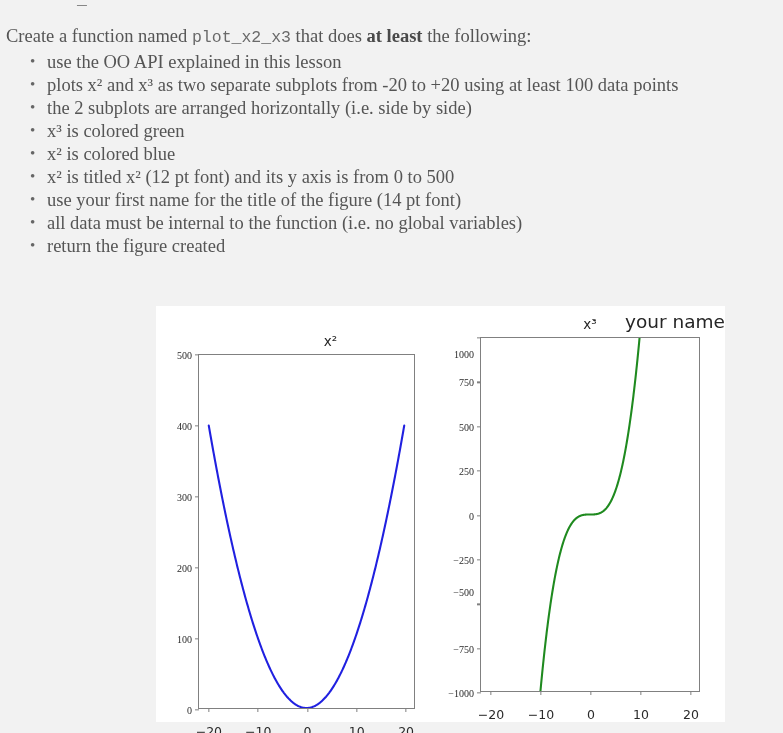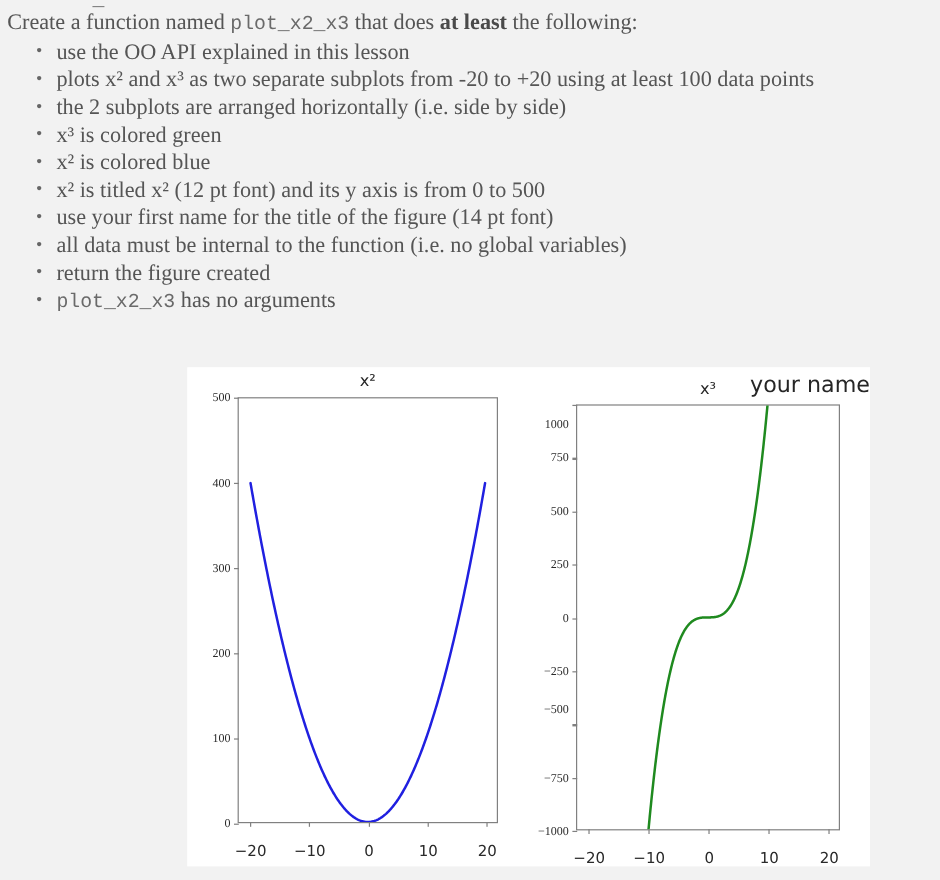--- a/index.html
+++ b/index.html
@@ -32,21 +32,21 @@
   .top-sliver span {
     position: absolute;
     top: -7px;
     left: 77px;
   }
 
   
   .prose {
     position: absolute;
     left: 0px;
-    top: 7px;
+    top: 24px;
     width: 783px;
   }
   .intro {
     font-size: 18.5px;
     line-height: 24px;
     margin: 0 0 1px 6px;
     color: #555555;
     white-space: nowrap;
   }
   .intro b { font-weight: bold; color: #4a4a4a; }
@@ -97,21 +97,21 @@
     font-family: "DejaVu Sans", sans-serif;
     font-size: 18.5px;
     color: #262626;
   }
   .axes {
     position: absolute;
     box-sizing: border-box;
     border: 1.3px solid #808080;
     background: #ffffff;
   }
-  .axes-left  { left: 42px;  top: 25px; width: 217px; height: 355px; }
+  .axes-left  { left: 42px;  top: 48px; width: 217px; height: 355px; padding-left: 24px; }
   .axes-right { left: 324px; top: 31px; width: 220px; height: 355px; }
 
   .ax-title {
     position: absolute;
     width: 100%;
     text-align: center;
     top: -22px;
     font-family: "DejaVu Sans", sans-serif;
     font-size: 13.5px;
     color: #262626;
@@ -175,21 +175,20 @@
   <ul class="req" id="req-list">
       <li>use the OO API explained in this lesson</li>
       <li>plots x² and x³ as two separate subplots from -20 to +20 using at least 100 data points</li>
       <li>the 2 subplots are arranged horizontally (i.e. side by side)</li>
       <li>x³ is colored green</li>
       <li>x² is colored blue</li>
       <li>x² is titled x² (12 pt font) and its y axis is from 0 to 500</li>
       <li>use your first name for the title of the figure (14 pt font)</li>
       <li>all data must be internal to the function (i.e. no global variables)</li>
       <li>return the figure created</li>
-      <li><code>plot_x2_x3</code> has no arguments</li>
     </ul>
 </div>
 
 <div class="figure">
 
   <div class="fig-title">your name</div>
 
   <div class="axes axes-left" id="axes-left">
     <div class="ax-title">x²</div>
     <svg class="plot-svg" id="svg-left" viewBox="0 0 217 355" preserveAspectRatio="none">

